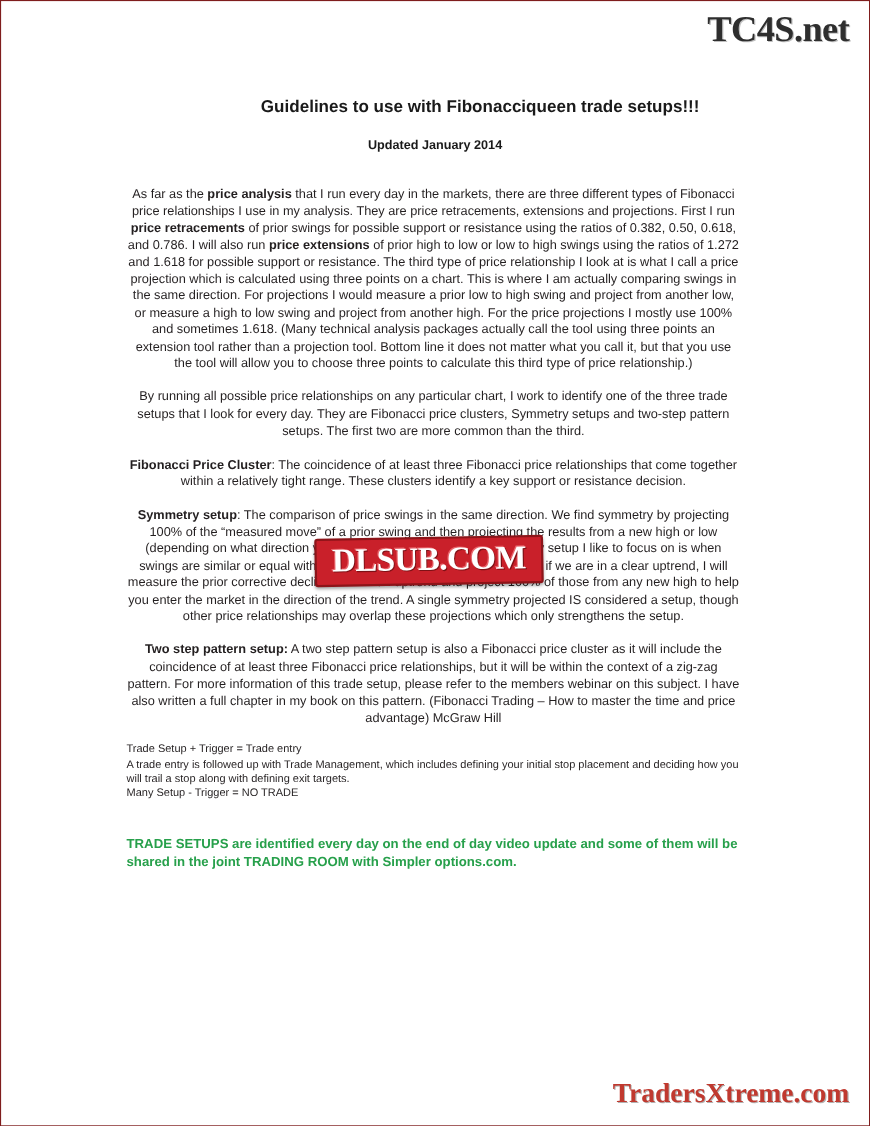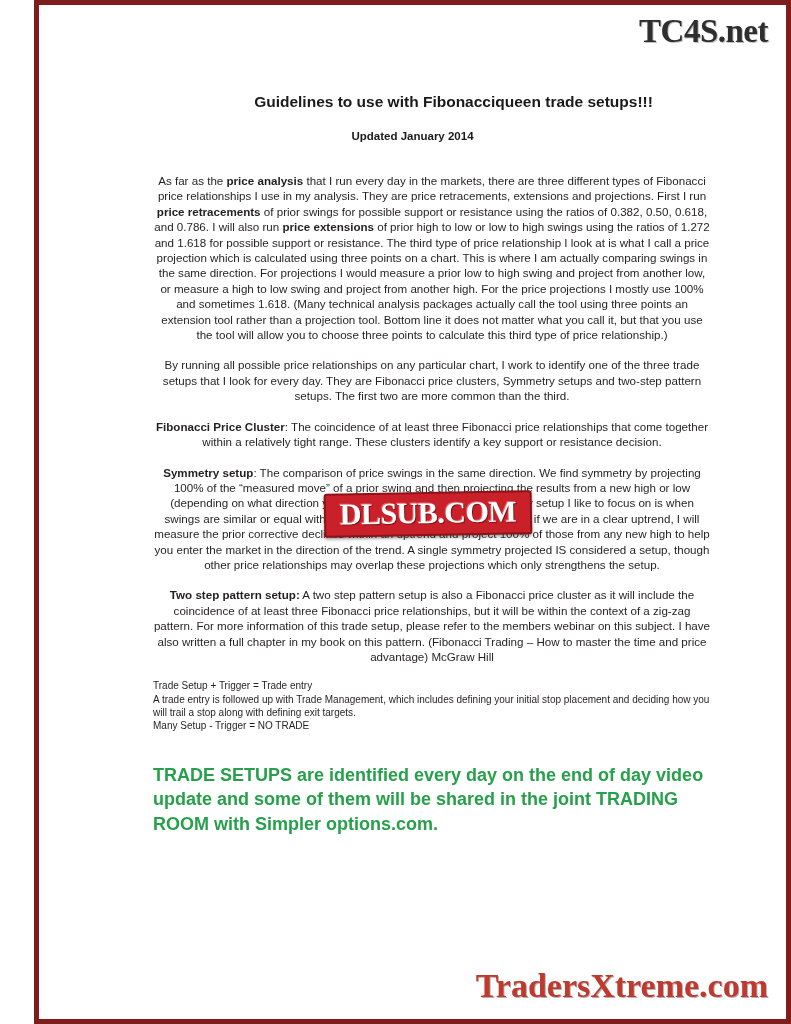--- a/index.html
+++ b/index.html
@@ -12,23 +12,22 @@
     height: 1024px;
     position: relative;
     font-family: "Liberation Sans", sans-serif;
     color: #231f20;
     overflow: hidden;
   }
   .page {
     position: absolute;
     inset: 0;
     background: #ffffff;
-    border: 5px solid #7f1d1d;
+    border: 1px solid #7f1d1d;
     box-sizing: border-box;
-    margin-left: 34px;
   }
 
   
   .brand-top {
     position: absolute;
     top: 8px;
     right: 18px;
     font-size: 33px;
     font-weight: bold;
     font-family: "Liberation Serif", serif;
@@ -85,21 +84,21 @@
   }
   .formula-line {
     font-size: 10px;
     line-height: 1.33;
     margin: 0;
     color: #231f20;
   }
 
   .highlight {
     margin-top: 30px;
-    font-size: 18px;
+    font-size: 12px;
     font-weight: bold;
     line-height: 1.38;
     color: #27a04b;
   }
 
   
   .watermark {
     position: absolute;
     top: 487px;
     left: 243px;
@@ -125,21 +124,21 @@
     white-space: nowrap;
   }
 
   
   .brand-bottom {
     position: absolute;
     bottom: 14px;
     right: 18px;
     font-family: "Liberation Serif", serif;
     font-weight: bold;
-    font-size: 34px;
+    font-size: 25px;
     color: #c0392f;
     text-shadow: 1px 1px 0 rgba(0,0,0,0.3);
     white-space: nowrap;
   }
 </style>
 </head>
 <body>
 
 <div class="page">
 

